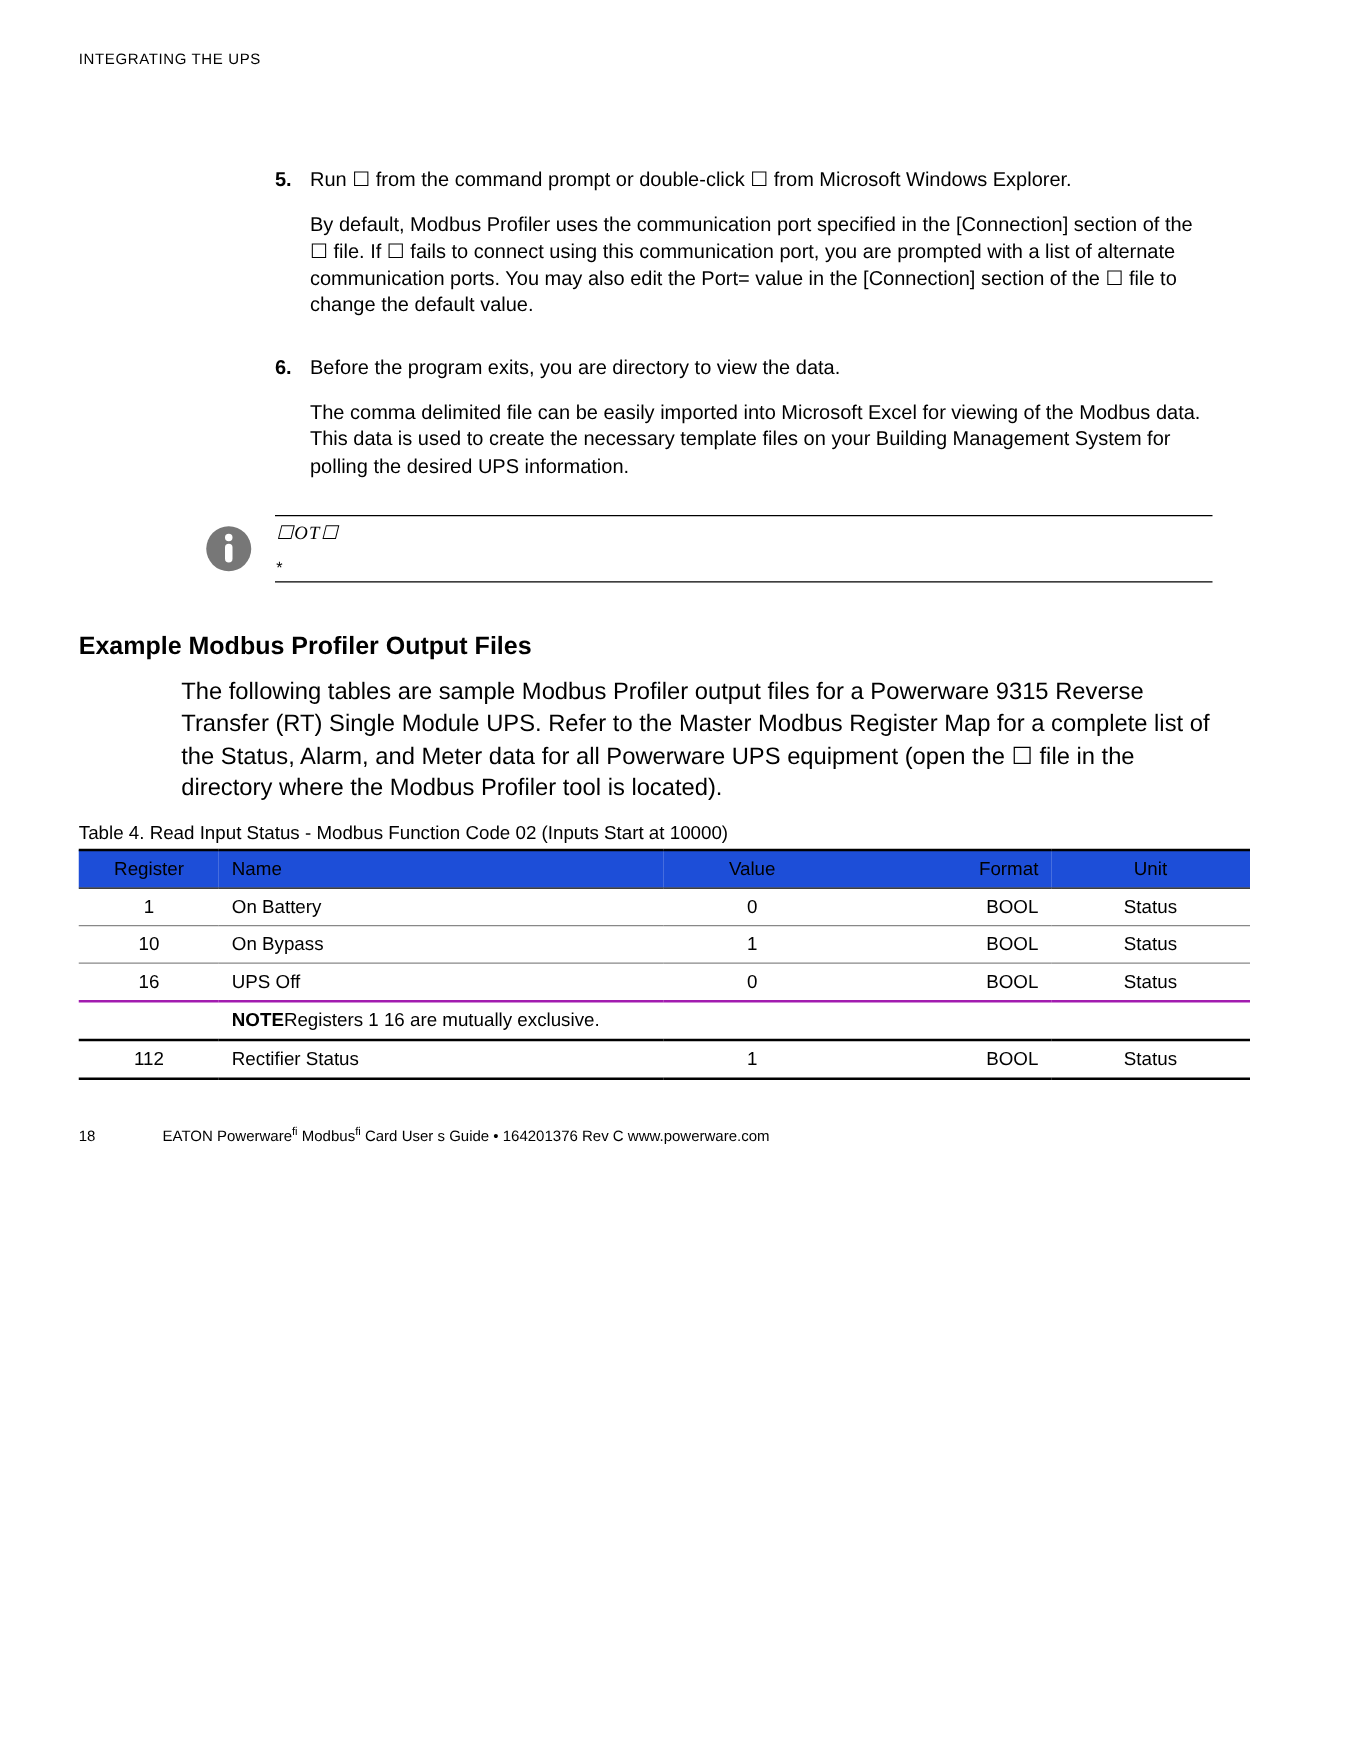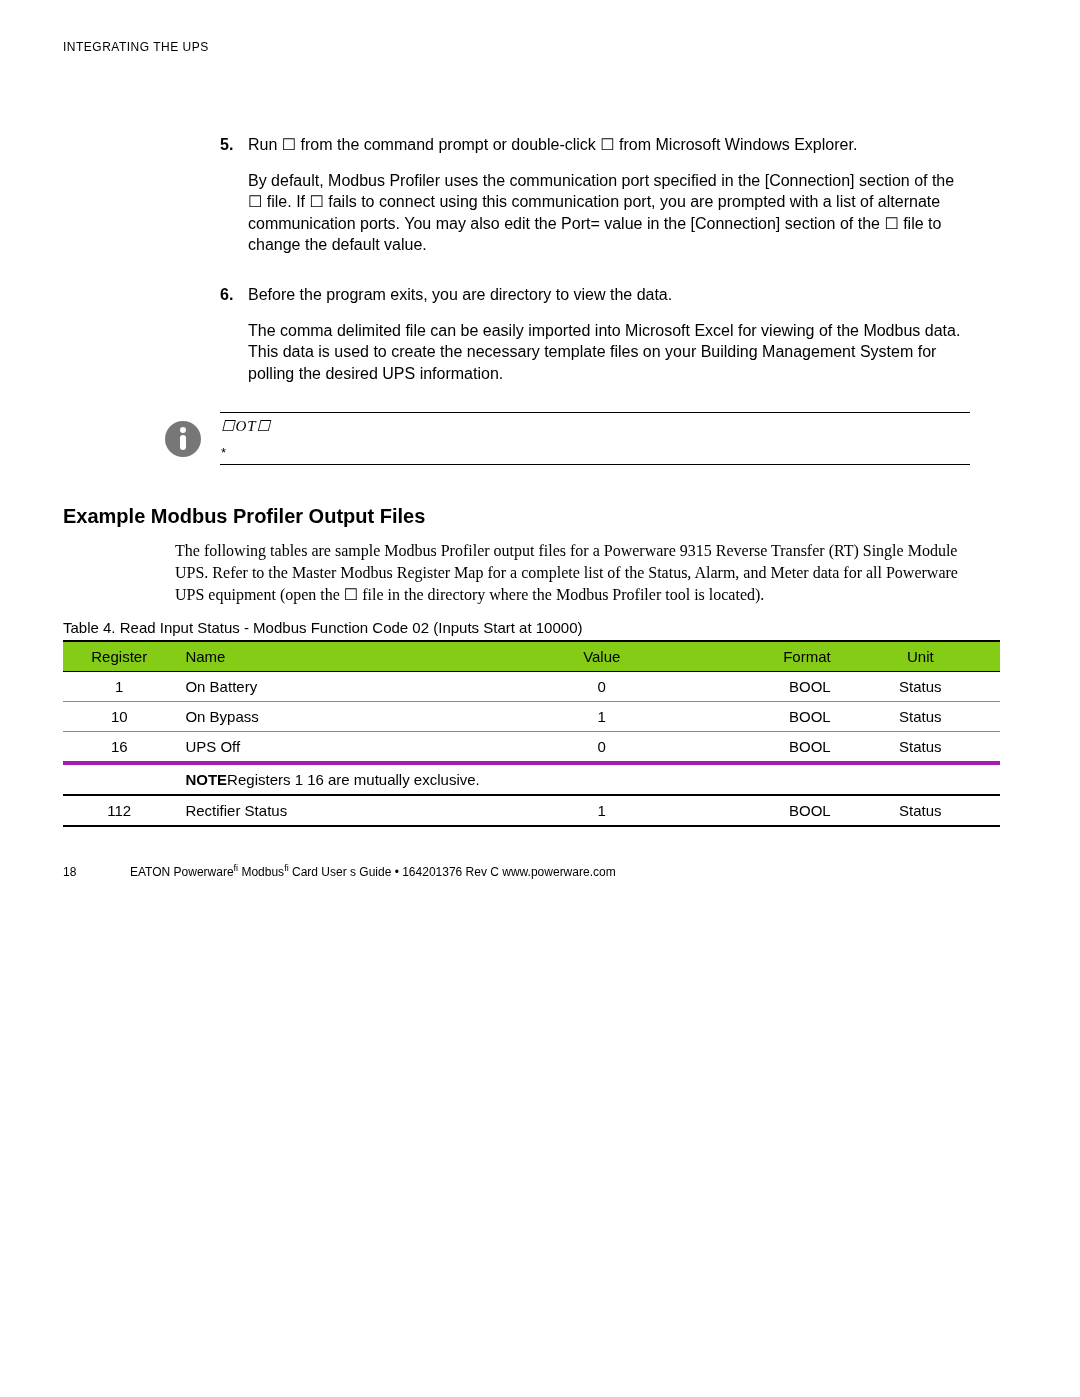--- a/index.html
+++ b/index.html
@@ -69,59 +69,58 @@
     font-style: italic;
     font-family: "Times New Roman", serif;
     letter-spacing: 1px;
   }
   h2.section {
     font-size: 20px;
     font-weight: bold;
     margin: 40px 0 12px 0;
   }
   .section-body {
-    margin-left: 112px;
+    margin-left: 82px;
     margin-right: 30px;
-    font-size: 16px;
+    font-size: 19px;
     line-height: 1.35;
-    font-family: Liberation Serif, serif;
   }
   .section-body p {
     margin: 0 0 14px 0;
   }
   .table-caption {
     font-size: 15px;
     margin: 12px 0 4px 0;
   }
   table.modbus {
     width: 100%;
     border-collapse: collapse;
     font-size: 15px;
   }
   table.modbus thead tr {
-    background: #84cc16;
+    background: #1d4ed8;
   }
   table.modbus th {
     font-weight: normal;
     text-align: left;
     padding: 6px 10px;
     border-top: 2px solid #000;
     border-bottom: 1px solid #000;
   }
   table.modbus td {
     padding: 6px 10px;
     border-bottom: 1px solid #888;
   }
   table.modbus .col-reg { text-align: center; width: 12%; }
   table.modbus .col-name { width: 38%; }
   table.modbus .col-val { text-align: center; width: 15%; }
   table.modbus .col-fmt { text-align: right; width: 18%; }
   table.modbus .col-unit { text-align: center; width: 17%; }
   tr.note-row-tbl td {
-    border-top: 4px solid #a21caf;
+    border-top: 2px solid #a21caf;
     border-bottom: 2px solid #000;
   }
   tr.last-row td {
     border-bottom: 2px solid #000;
   }
   .note-label {
     font-weight: bold;
   }
   .footer {
     margin-top: 36px;

